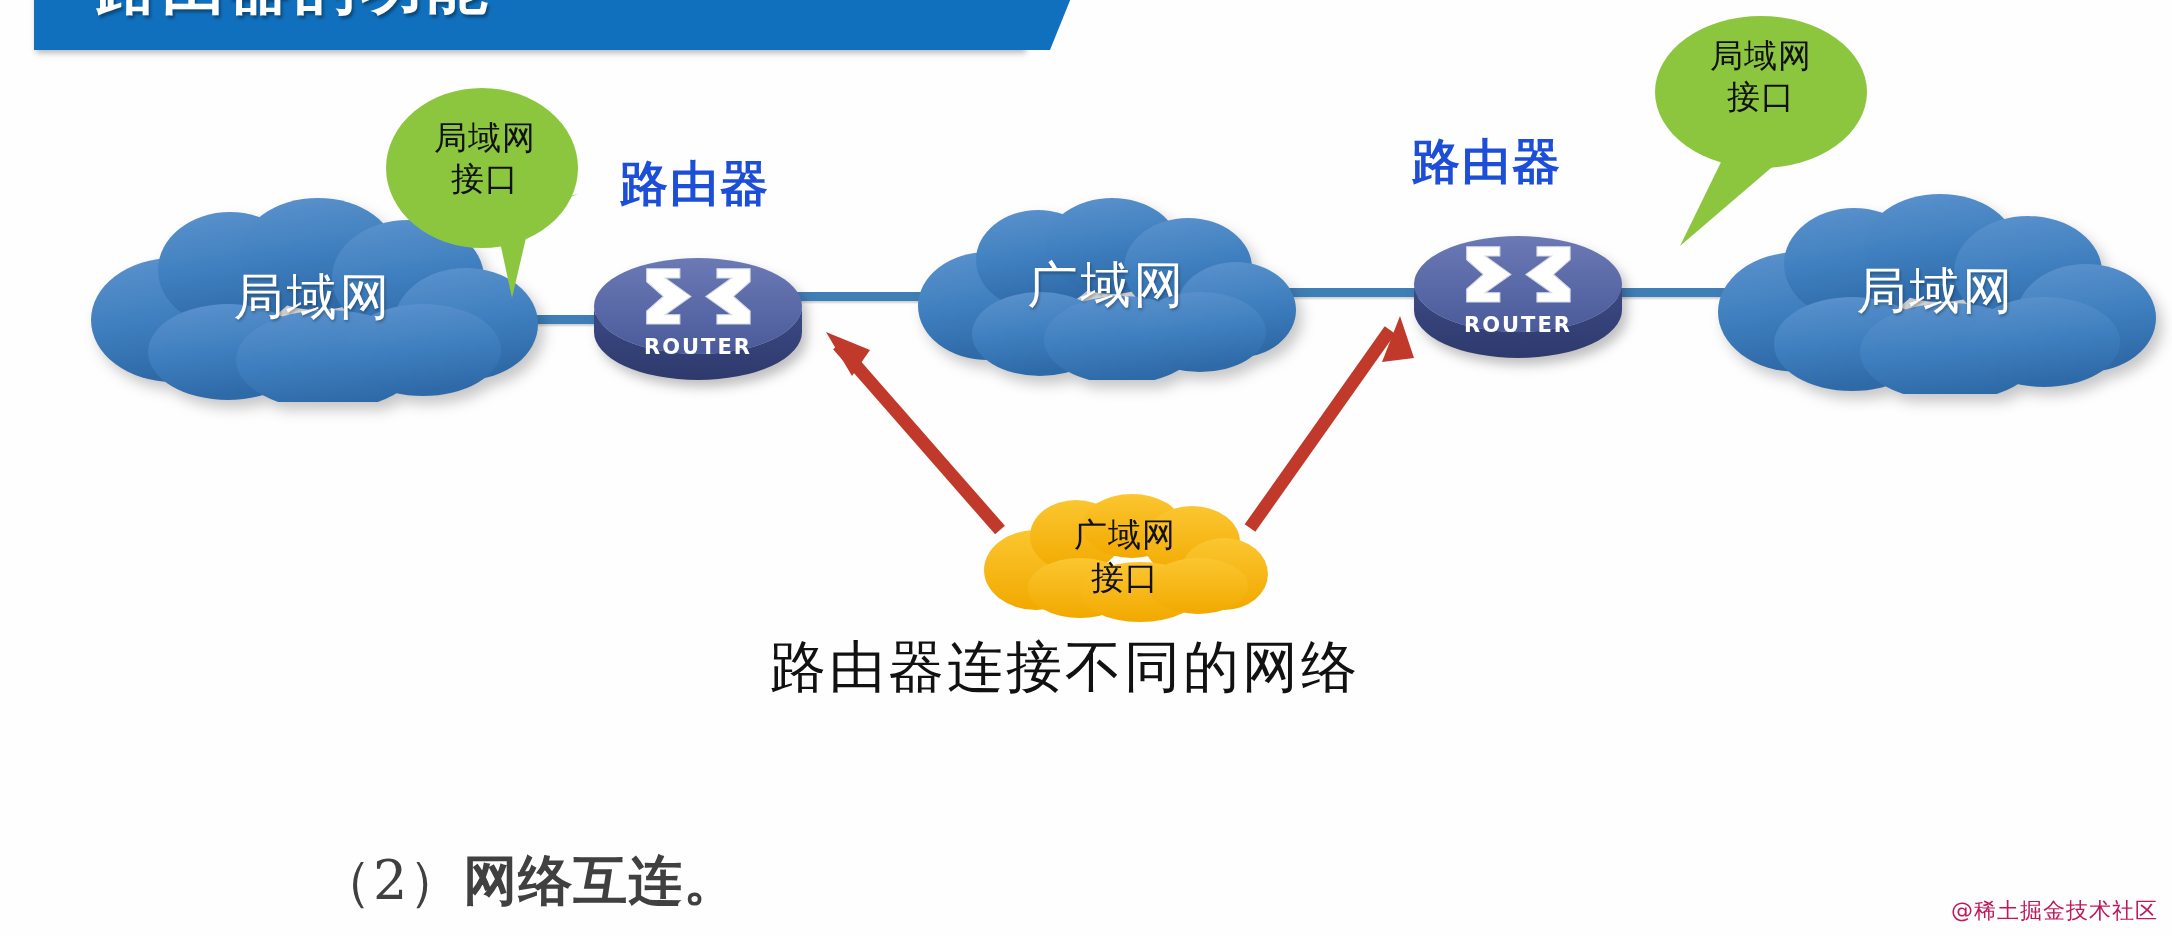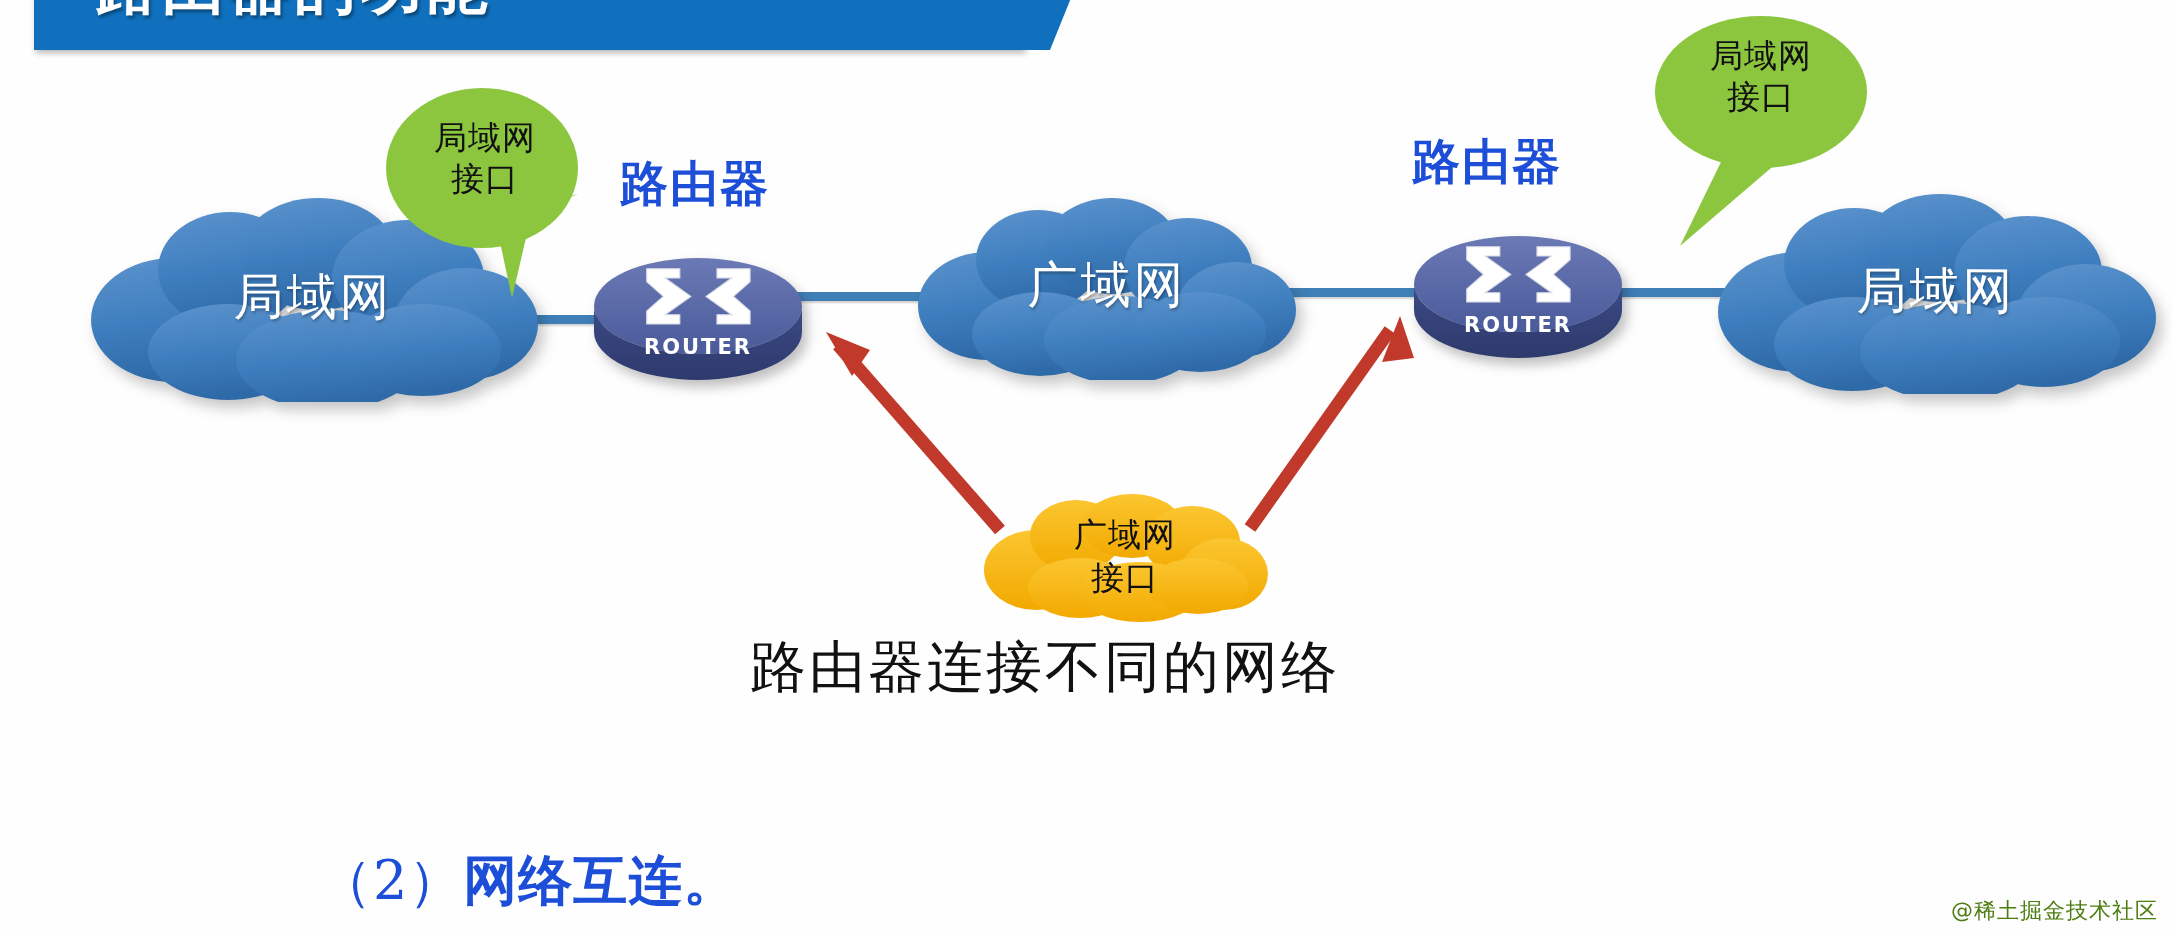--- a/index.html
+++ b/index.html
@@ -68,30 +68,30 @@
   #callout-wan{position:absolute;left:980px;top:492px;width:290px;height:130px;}
   #callout-wan svg{display:block;}
   #callout-wan .ctext{position:absolute;left:0;right:0;top:50%;
         transform:translateY(-50%);text-align:center;color:#111;font-size:33px;
         line-height:1.3;letter-spacing:1px;}
 
   
   #arrows{position:absolute;left:0;top:0;width:2172px;height:936px;pointer-events:none;}
 
   
-  #caption{position:absolute;left:750px;top:630px;font-size:56px;color:#111;
+  #caption{position:absolute;left:770px;top:630px;font-size:56px;color:#111;
            letter-spacing:3px;white-space:nowrap;text-align:right;}
-  #bullet{position:absolute;left:318px;top:845px;font-size:54px;color:#1d4ed8;
+  #bullet{position:absolute;left:318px;top:845px;font-size:54px;color:#404040;
           white-space:nowrap;letter-spacing:1px;
           font-family:"DejaVu Serif","Liberation Serif",serif;}
   #bullet .num{font-weight:normal;}
   #bullet .bold{font-weight:bold;font-family:"DejaVu Sans","Liberation Sans",sans-serif;}
 
   
-  #watermark{position:absolute;right:14px;bottom:10px;font-size:22px;color:#4d7c0f;
+  #watermark{position:absolute;right:14px;bottom:10px;font-size:22px;color:#be185d;
              letter-spacing:1px;font-family:"DejaVu Sans","Liberation Sans",sans-serif;}
 </style>
 </head>
 <body>
 
 <div class="stage">
 
   <div class="titlebar">
     <div class="ttl">路由器的功能</div>
   </div>

